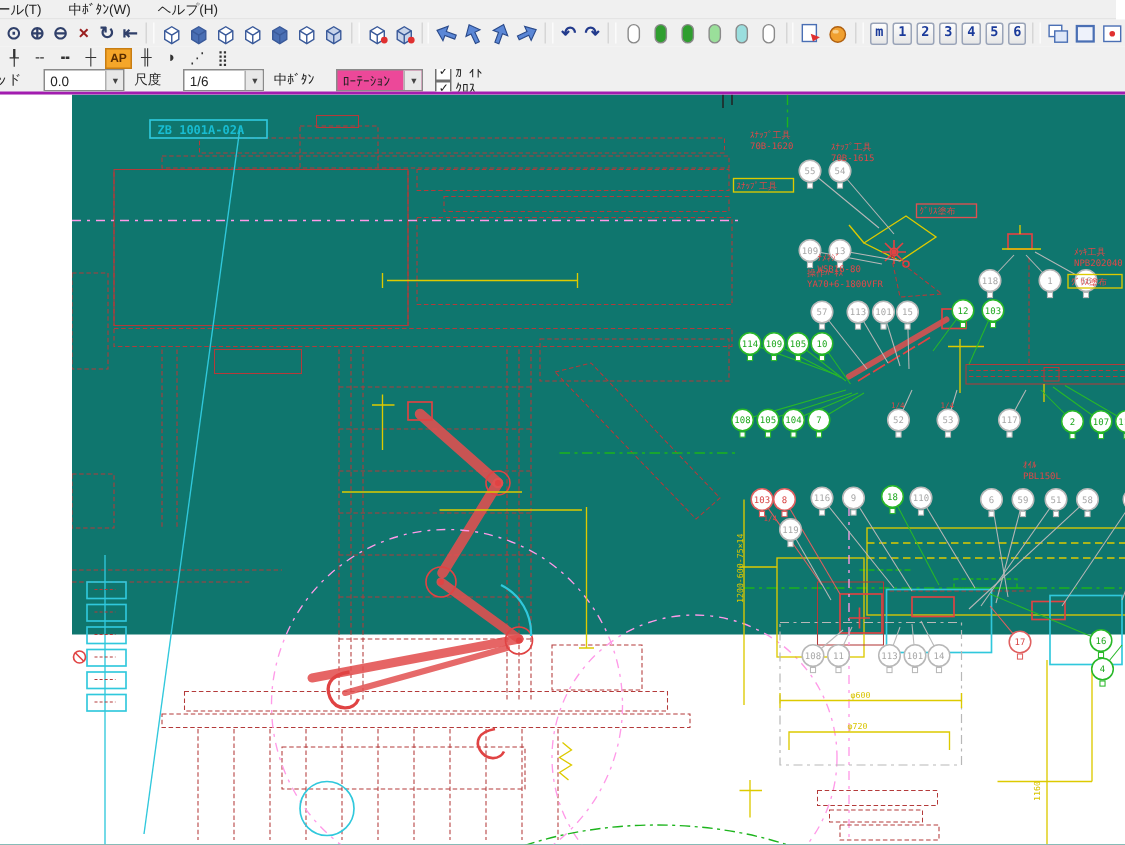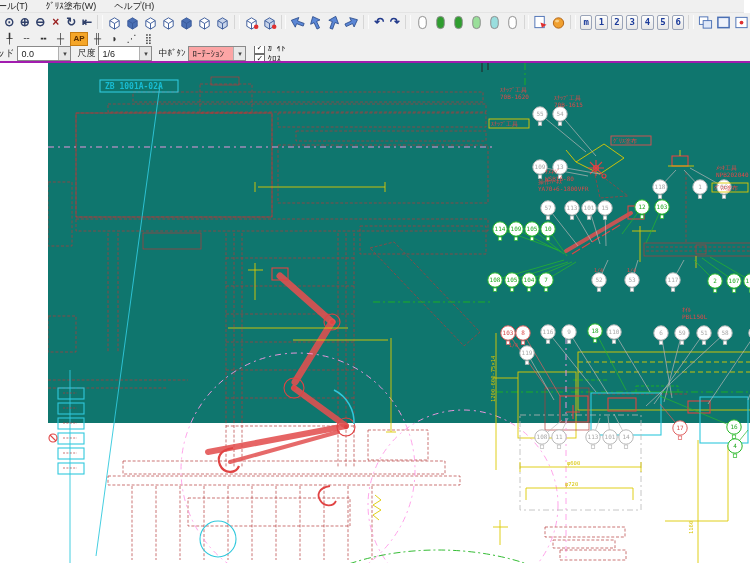--- a/index.html
+++ b/index.html
@@ -19,21 +19,21 @@
         font-size:12px;line-height:1;border:1px solid transparent;border-radius:2px;}
   .icon svg{display:block;}
   .icon2{width:15px;height:13px;display:flex;align-items:center;justify-content:center;
          font-size:10px;color:#333;}
   .ap{background:#f5a629;border:1px solid #c87d12;color:#5a2d00;font-weight:bold;
       font-size:8px;width:16px;height:12px;display:flex;align-items:center;justify-content:center;}
   .numbtn{width:14px;height:13px;margin:0 1px;display:flex;align-items:center;justify-content:center;
           background:linear-gradient(#fdfdfd,#e6e6e6);border:1px solid #9aa4b8;border-radius:2px;
           color:#1a3a9a;font-weight:bold;font-size:9px;font-family:"DejaVu Sans Mono",monospace;}
   .lbl{margin:0 3px 0 6px;white-space:nowrap;}
-  .combo{display:flex;align-items:center;background:#fff;border:1px solid #8a8a8a;height:13px;}
+  .combo{display:flex;align-items:center;background:#fff;border:1px solid #8a8a8a;height:13px;margin-left:12px;}
   .combo .val{padding:0 3px;min-width:30px;font-size:9px;white-space:nowrap;}
   .combo .arr{width:11px;height:13px;background:#e8e8e8;border-left:1px solid #b0b0b0;
               display:flex;align-items:center;justify-content:center;font-size:7px;color:#444;}
   .cb{display:flex;align-items:center;margin-left:8px;gap:2px;}
   .cbbox{width:9px;height:9px;background:#fff;border:1px solid #707070;font-size:8px;
          line-height:8px;text-align:center;color:#222;}
   
   #canvas{position:absolute;left:0;top:63px;width:750px;height:360px;background:#0f766e;margin-left:48px;}
   svg text{user-select:none;}
   .r{stroke:#b43a3a;fill:none;stroke-width:.7;}
@@ -53,21 +53,21 @@
   .k{stroke:#222;stroke-width:1;}
   .tr{fill:#e04848;font:6px "DejaVu Sans Mono",monospace;}
   .ty{fill:#d8c400;font:5.5px "DejaVu Sans Mono",monospace;}
   .tc{fill:#18bcd2;font:bold 8px "DejaVu Sans Mono",monospace;}
 </style>
 </head>
 <body>
 
 <div class="bar" id="menu-bar">
     <span class="mi">ール(T)</span>
-    <span class="mi">ｸﾞﾘｽ塗布(W)</span>
+    <span class="mi">中ﾎﾞﾀﾝ(W)</span>
     <span class="mi">ヘルプ(H)</span>
   </div>
 
 <div class="bar" id="toolbar-1">
     <span class="icon" style="color: rgb(48, 64, 106); font-weight: bold;">⊙</span>
     <span class="icon" style="color: rgb(48, 64, 106); font-weight: bold;">⊕</span>
     <span class="icon" style="color: rgb(48, 64, 106); font-weight: bold;">⊖</span>
     <span class="icon" style="color: rgb(154, 32, 32); font-weight: bold;">×</span>
     <span class="icon" style="color: rgb(48, 64, 106); font-weight: bold;">↻</span>
     <span class="icon" style="color: rgb(48, 64, 106); font-weight: bold;">⇤</span>
@@ -242,21 +242,21 @@
   <span class="combo" style="width:52px">
     <span class="val">0.0</span>
     <span class="arr" style="margin-left:auto">▾</span>
   </span>
   <span class="lbl">尺度</span>
   <span class="combo" style="width:52px">
     <span class="val">1/6</span>
     <span class="arr" style="margin-left:auto">▾</span>
   </span>
   <span class="lbl">中ﾎﾞﾀﾝ</span>
-  <span class="combo" style="width:56px;background:#fca5a5">
+  <span class="combo" style="width:56px;background:#ec4899">
     <span class="val">ﾛｰﾃｰｼｮﾝ</span>
     <span class="arr" style="margin-left:auto">▾</span>
   </span>
   <span id="checkboxes">
       <span class="cb">
         <span class="cbbox">✓</span>
         <span>ｶﾞｲﾄﾞ</span>
       </span>
       <span class="cb">
         <span class="cbbox">✓</span>

